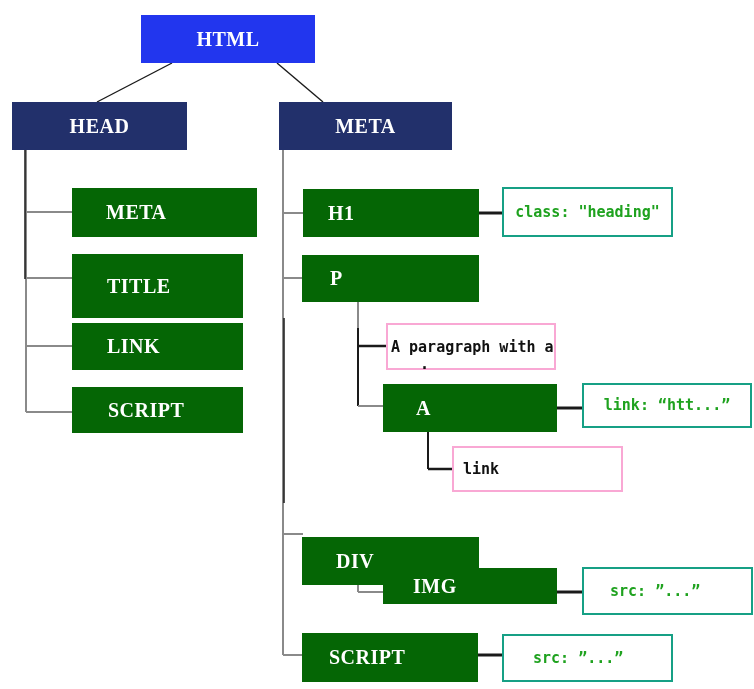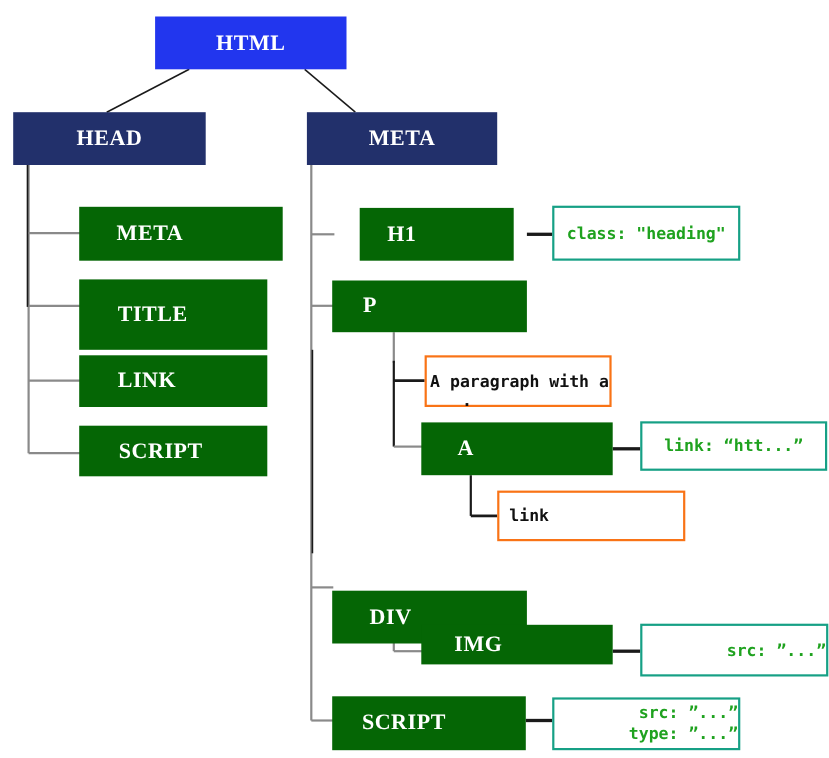--- a/index.html
+++ b/index.html
@@ -33,40 +33,39 @@
   }
   .node.blue  { background: #2236ee; justify-content: center; }
   .node.navy  { background: #22306b; justify-content: center; }
   .node.green { background: #056605; padding-left: 30px; }
   .tbox {
     position: absolute;
     display: flex;
     align-items: center;
     box-sizing: border-box;
     background: #ffffff;
-    border: 2px solid #f97316;
+    border: 2px solid #f9a8d4;
     font-family: "DejaVu Sans Mono", monospace;
     font-weight: bold;
     font-size: 15px;
     color: #111111;
   }
   .ann {
     position: absolute;
     display: flex;
     flex-direction: column;
     justify-content: center;
     box-sizing: border-box;
     background: #ffffff;
     border: 2px solid #16a085;
     font-family: "DejaVu Sans Mono", monospace;
     font-weight: bold;
     font-size: 15px;
     color: #1fa21f;
     line-height: 19px;
-    align-items: flex-end;
   }
   .ann.center { align-items: center; }
   .ann.leftpad { padding-left: 26px; }
   .artifact-dot {
     position: absolute;
     left: 32px;
     top: 30px;
     font-family: "DejaVu Sans Mono", monospace;
     font-weight: bold;
     font-size: 15px;
@@ -135,21 +134,21 @@
   </div>
 
   <div class="node green" style="left:72px;  top:323px; width:171px; height:47px; padding-left:35px;">
     <span>LINK</span>
   </div>
 
   <div class="node green" style="left:72px;  top:387px; width:171px; height:46px; padding-left:36px;">
     <span>SCRIPT</span>
   </div>
 
-  <div class="node green" style="left:303px; top:189px; width:140px; height:48px; padding-left:25px;margin-left:24px;">
+  <div class="node green" style="left:303px; top:189px; width:176px; height:48px; padding-left:25px;">
     <span>H1</span>
   </div>
 
   <div class="node green" style="left:302px; top:255px; width:177px; height:47px; padding-left:28px;">
     <span>P</span>
   </div>
 
   <div class="node green" style="left:383px; top:384px; width:174px; height:48px; padding-left:33px;">
     <span>A</span>
   </div>
@@ -182,16 +181,15 @@
   <div class="ann center" style="left:582px; top:383px; width:170px; height:45px;">
     <span>link: “htt...”</span>
   </div>
 
   <div class="ann leftpad" style="left:582px; top:567px; width:171px; height:48px;">
     <span>src: ”...”</span>
   </div>
 
   <div class="ann leftpad" style="left:502px; top:634px; width:171px; height:48px; padding-left:29px;">
     <span>src: ”...”</span>
-    <span>type: ”...”</span>
   </div>
 
 </div>
 
 </body></html>

